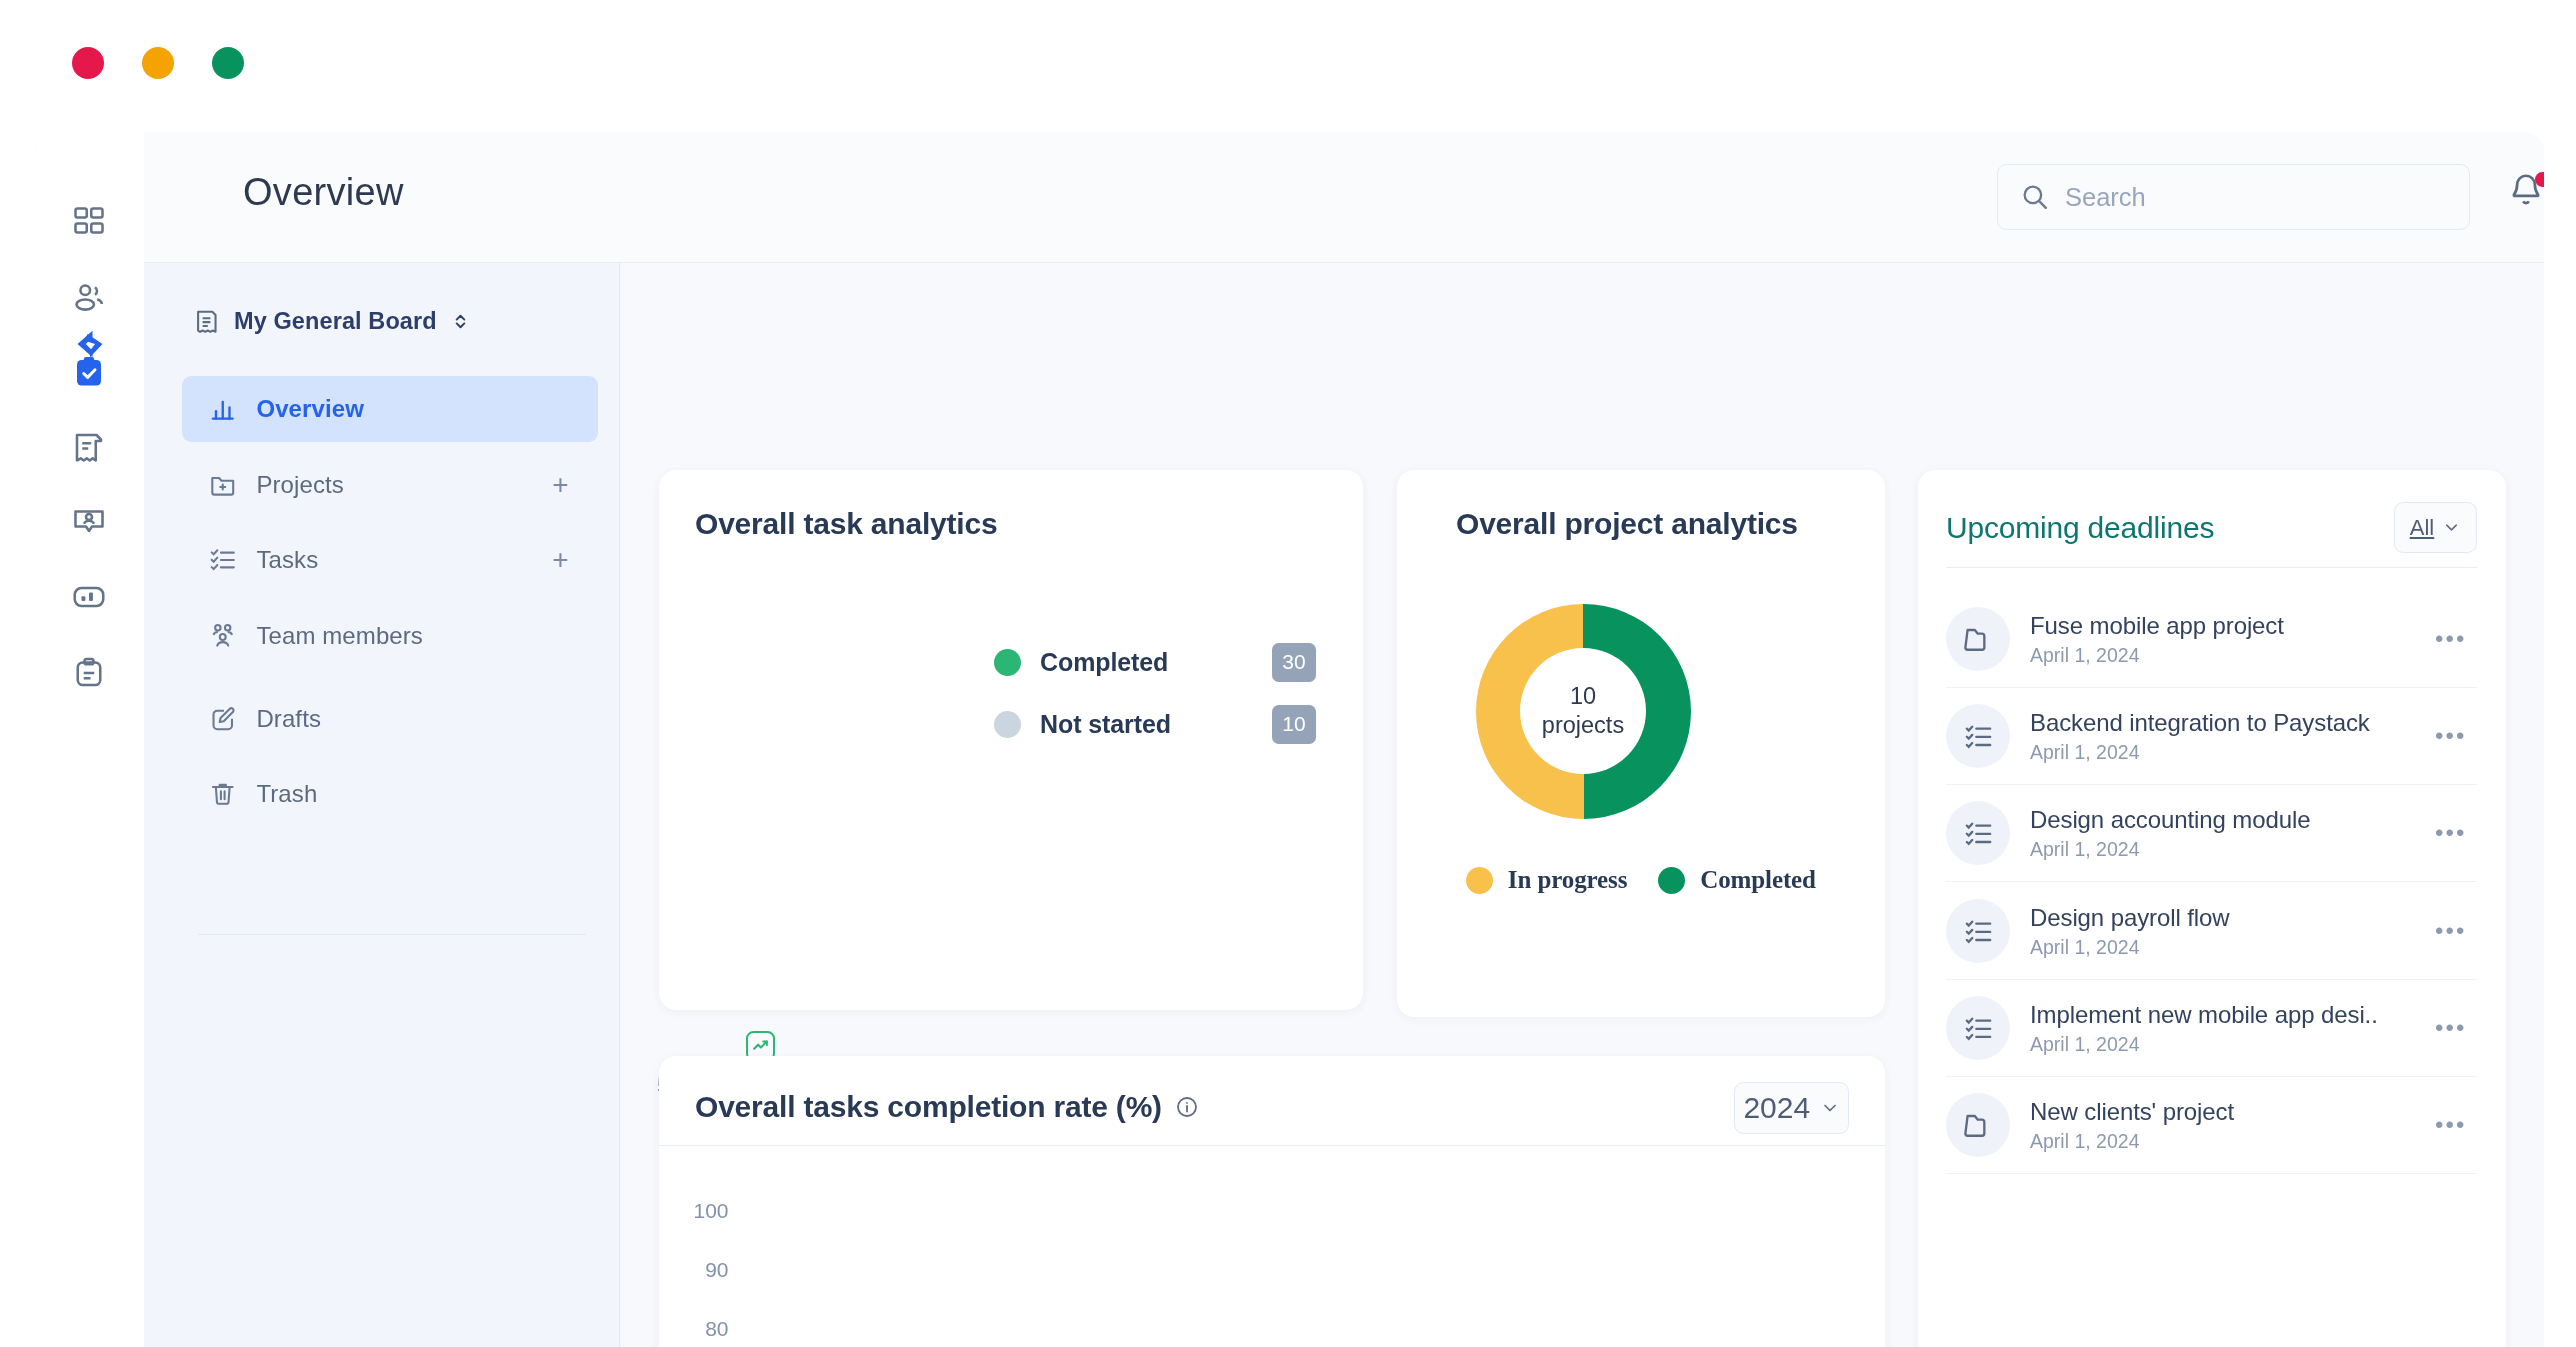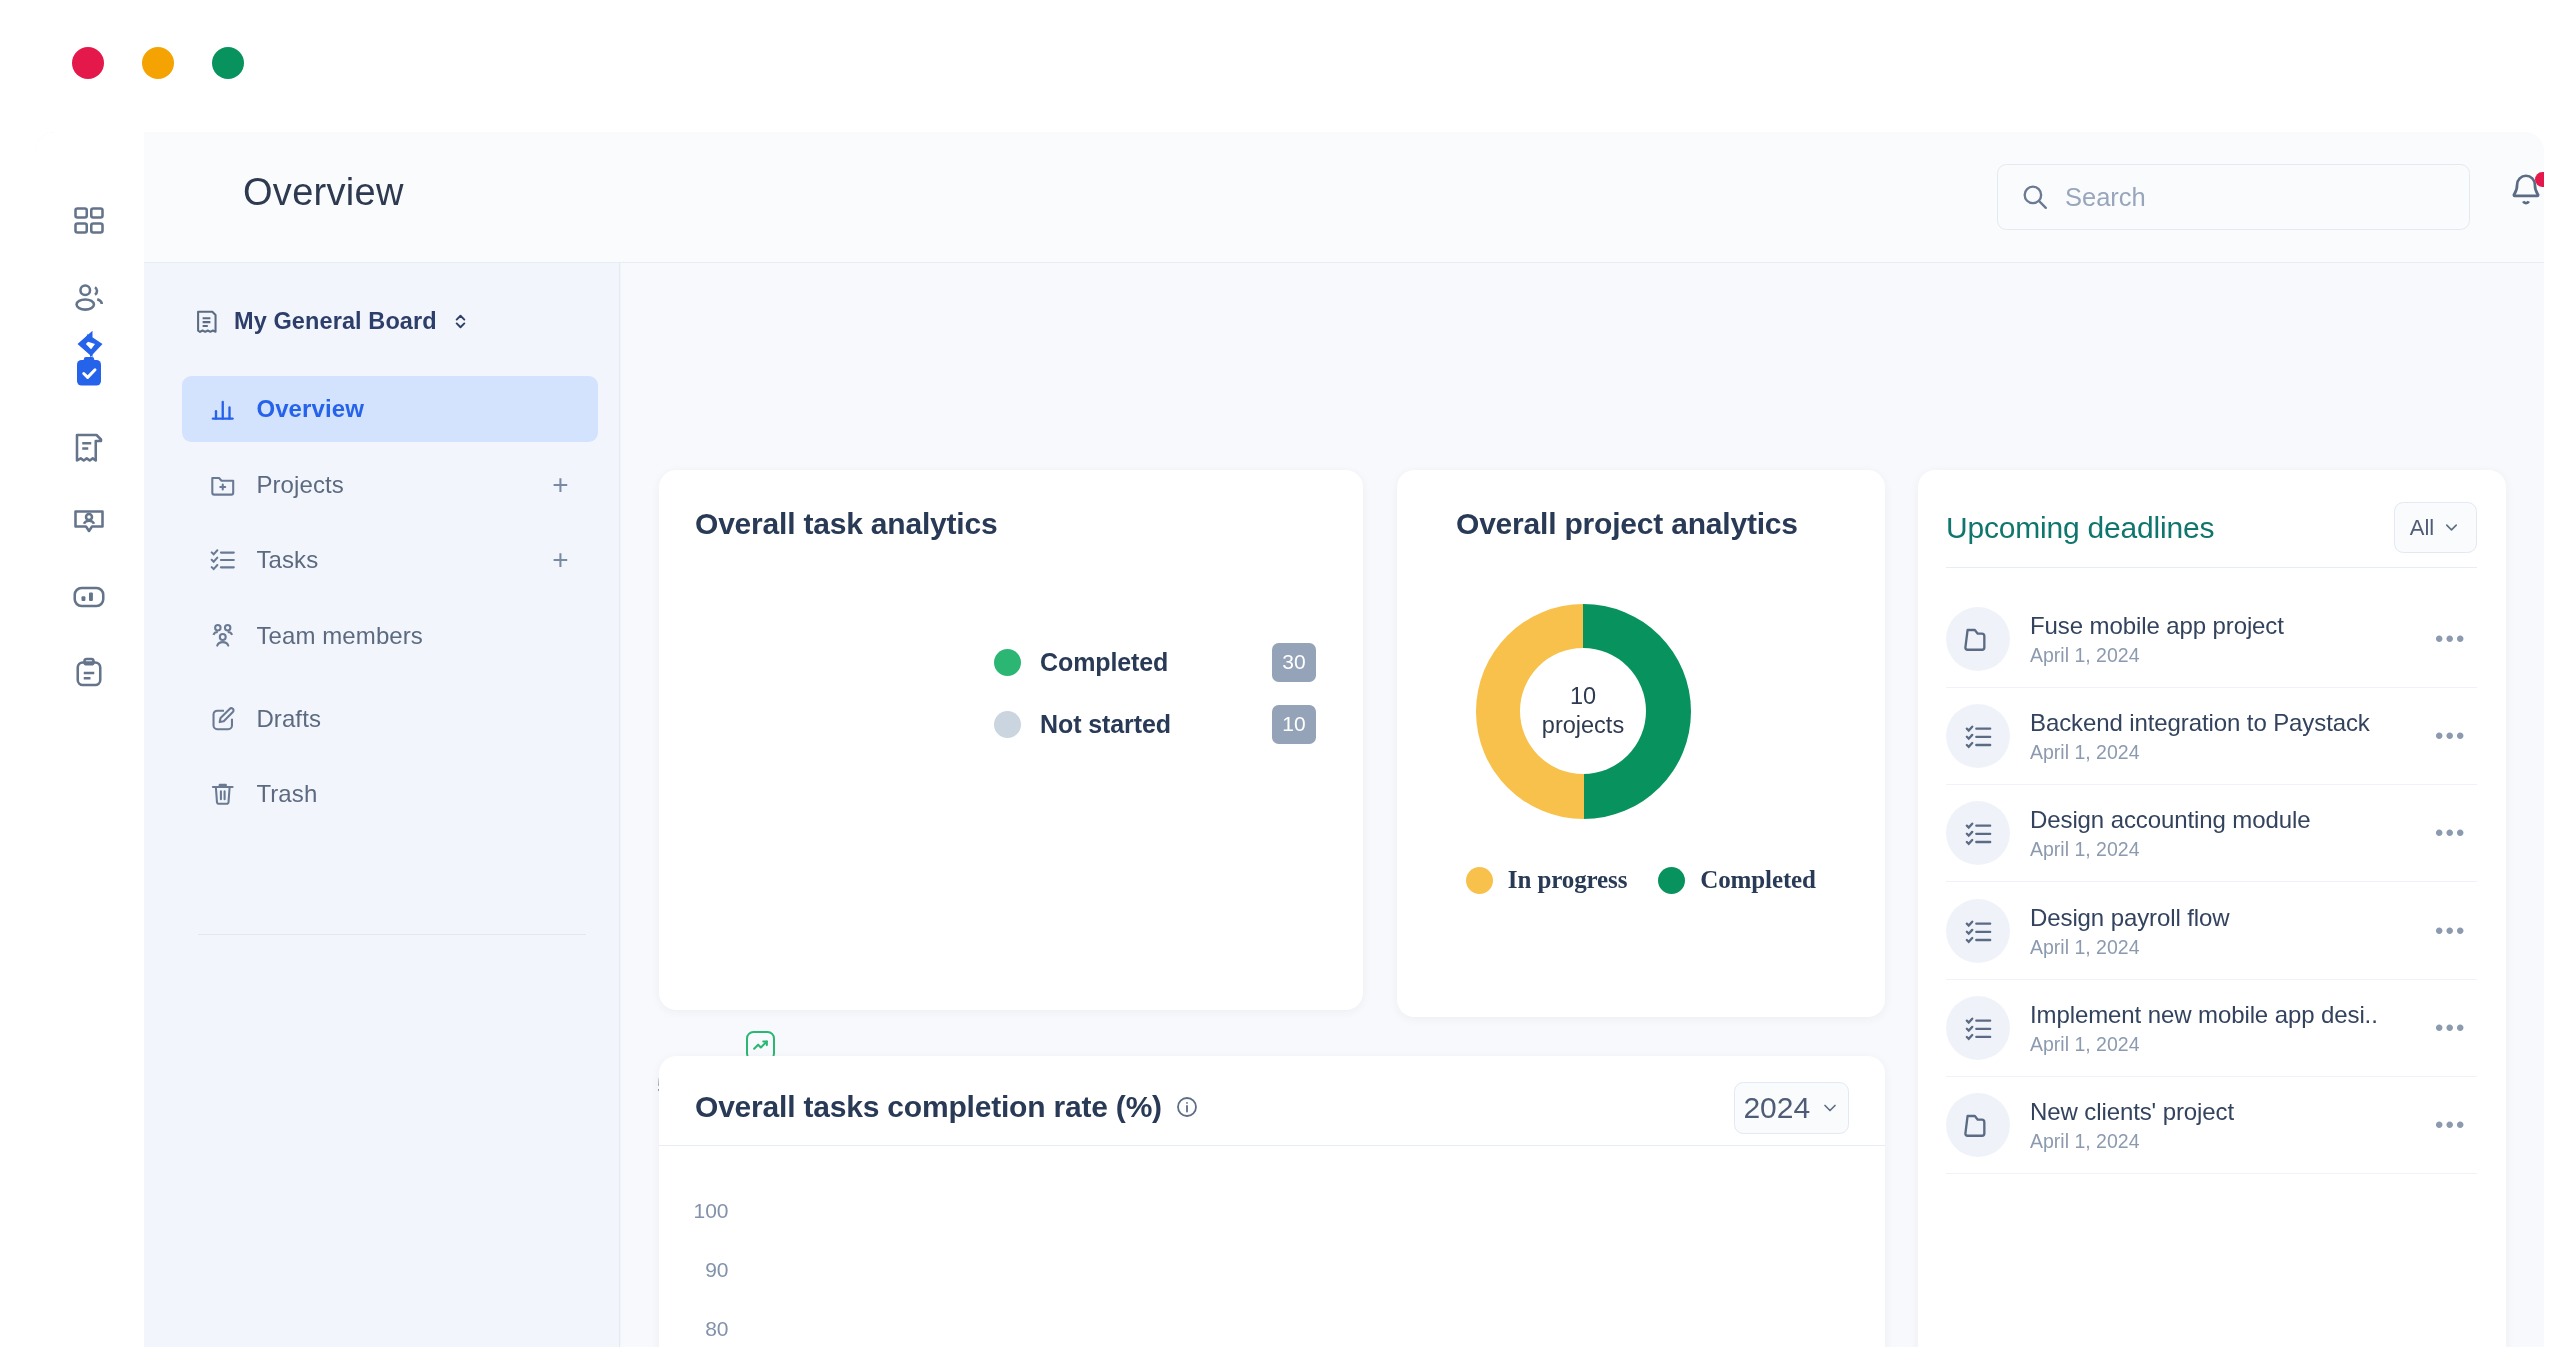--- a/index.html
+++ b/index.html
@@ -188,21 +188,21 @@
   
   #side-head {
     position: absolute; left: 28px; top: 25.5px; width: 531px; height: 64px;
     display: flex; align-items: center; justify-content: space-between;
   }
   #deadlines-title { font-size: 30px; font-weight: 400; color: #0f766e; letter-spacing: -0.2px; }
   #all-filter {
     width: 83px; height: 51px; background: #FAFBFD; border: 1.3px solid #E3E9F2;
     border-radius: 9.4px; display: flex; align-items: center; justify-content: center; gap: 8px;
   }
-  #all-label { font-size: 22px; color: #4E5D75; }
+  #all-label { font-size: 22px; color: #4E5D75; text-decoration: underline; }
   #all-chevron svg { width: 19px; height: 19px; display: block; }
   #side-divider-top { position: absolute; left: 28px; top: 97px; width: 531px; height: 1.3px; background: #E8EDF5; }
 
   .dl-row {
     position: absolute; left: 28px; width: 531px; height: 97px;
     display: flex; align-items: center; border-bottom: 1.3px solid #EFF3F9;
   }
   .dl-avatar {
     width: 64px; height: 64px; border-radius: 50%; background: #EFF3F9;
     display: flex; align-items: center; justify-content: center; flex: 0 0 auto;

